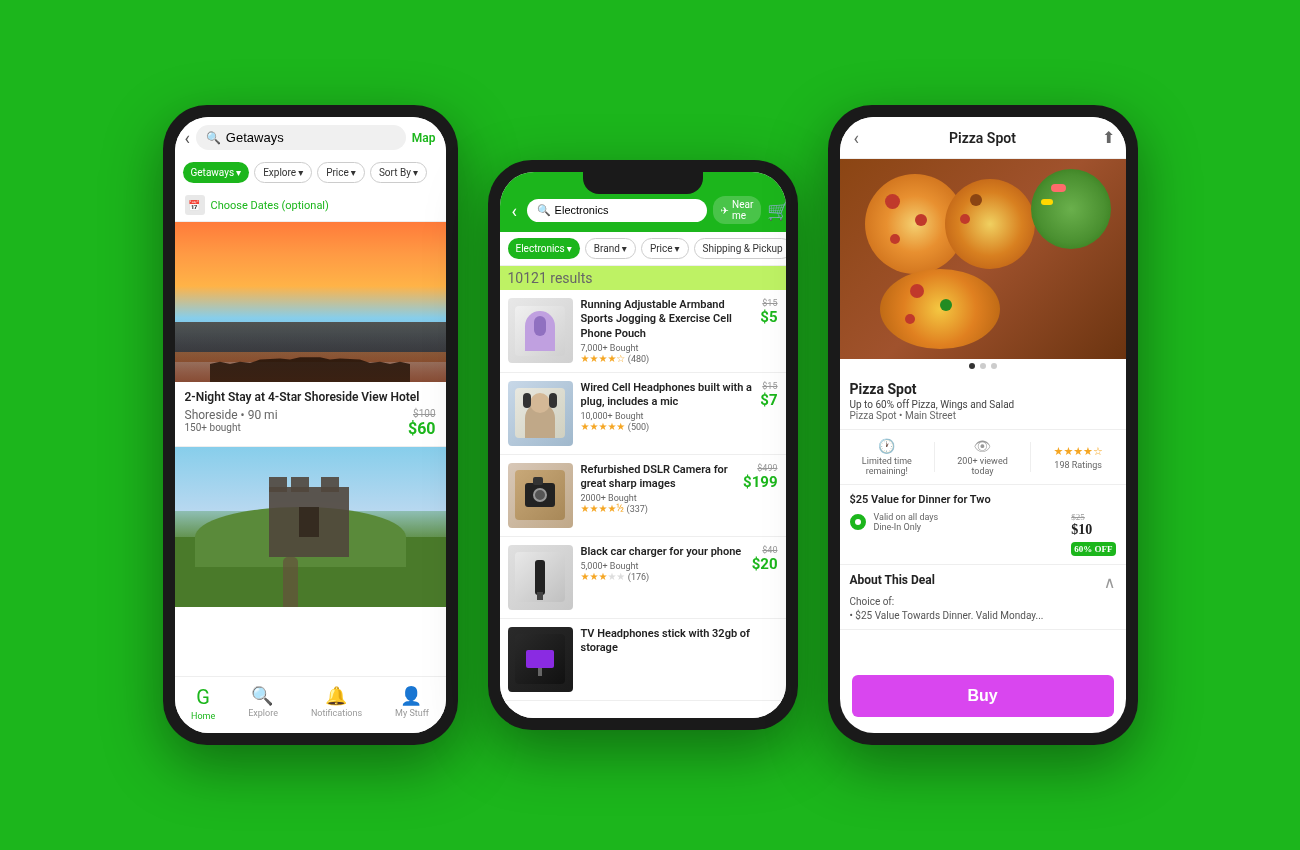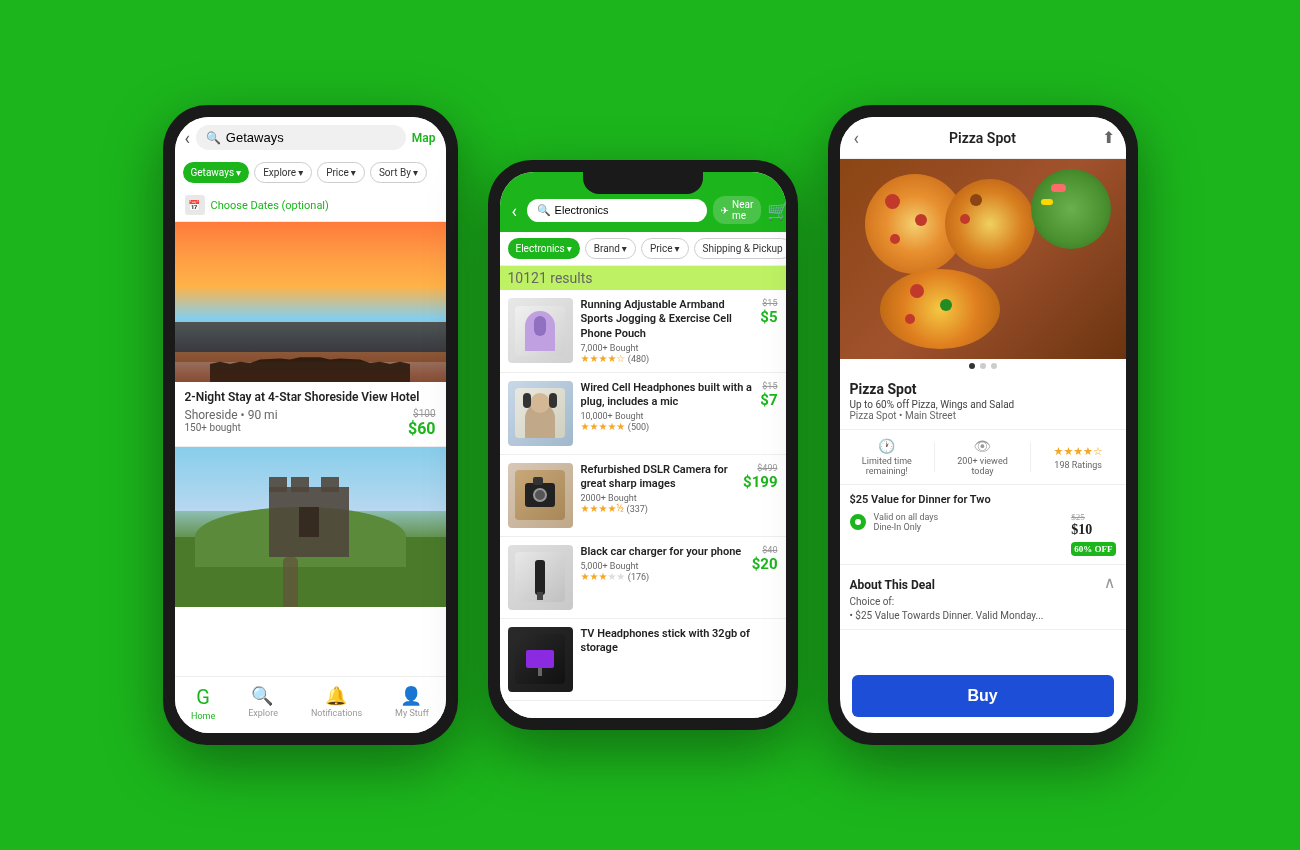--- a/index.html
+++ b/index.html
@@ -369,30 +369,30 @@
       display: inline-block;
     }
 
     .about-section {
       padding: 8px 10px;
       border-bottom: 1px solid #eee;
     }
     .about-header {
       display: flex;
       justify-content: space-between;
-      align-items: flex-end;
+      align-items: flex-start;
       gap: 12px;
     }
     .about-title { font-size: 12px; font-weight: 700; color: #222; }
     .about-content { font-size: 10px; color: #555; margin-top: 4px; }
 
     .buy-btn {
       position: absolute;
       bottom: 16px; left: 12px; right: 12px;
-      background: #1d4ed8;
+      background: #d946ef;
       color: #fff;
       border: none;
       border-radius: 6px;
       padding: 12px;
       font-size: 16px;
       font-weight: 700;
       cursor: pointer;
       text-align: center;
     }
 

